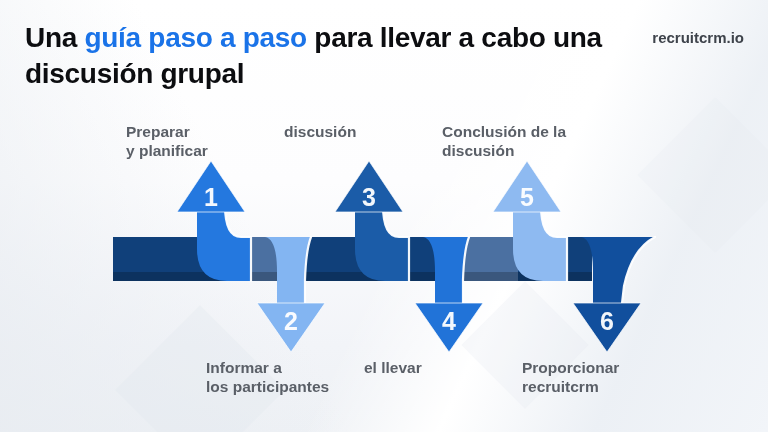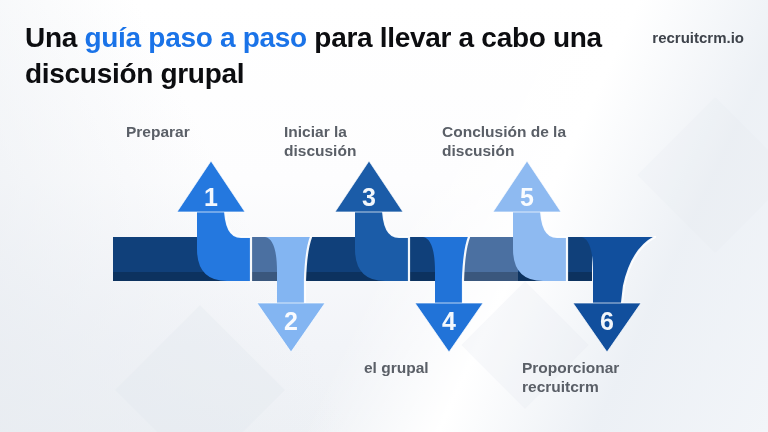--- a/index.html
+++ b/index.html
@@ -94,29 +94,31 @@
 
   <div class="step-number n-up n1">1</div>
   <div class="step-number n-down n2">2</div>
   <div class="step-number n-up n3">3</div>
   <div class="step-number n-down n4">4</div>
   <div class="step-number n-up n5">5</div>
   <div class="step-number n-down n6">6</div>
 
   <div class="step-label lbl-up l1">
     <div>Preparar</div>
+    <div>y planificar</div>
   </div>
   <div class="step-label lbl-down l2">
+    <div>Informar a</div>
+    <div>los participantes</div>
   </div>
   <div class="step-label lbl-up l3">
-    <div>Iniciar la</div>
     <div>discusión</div>
   </div>
   <div class="step-label lbl-down l4">
-    <div>el grupal</div>
+    <div>el llevar</div>
   </div>
   <div class="step-label lbl-up l5">
     <div>Conclusión de la</div>
     <div>discusión</div>
   </div>
   <div class="step-label lbl-down l6">
     <div>Proporcionar</div>
     <div>recruitcrm</div>
   </div>
 

